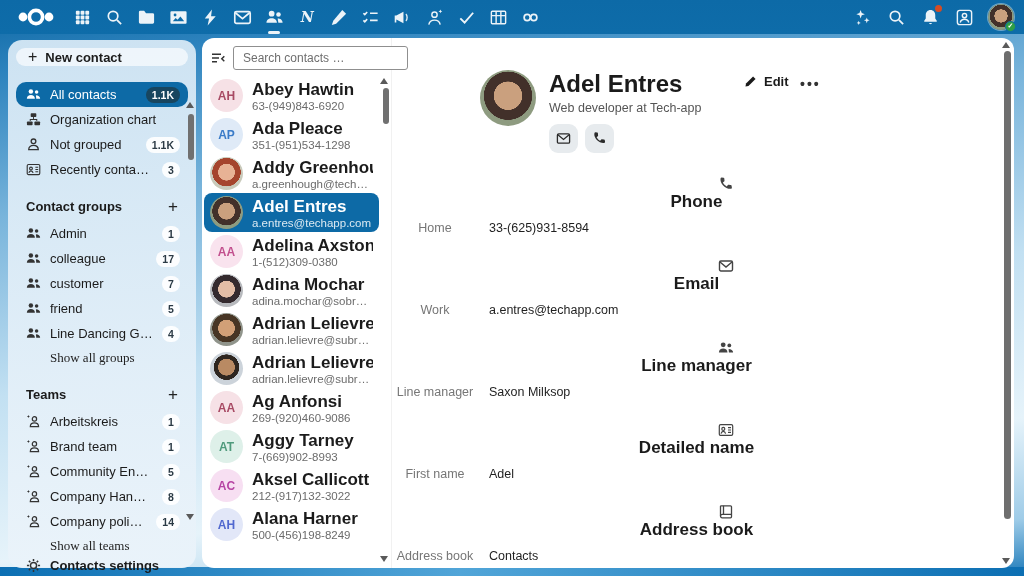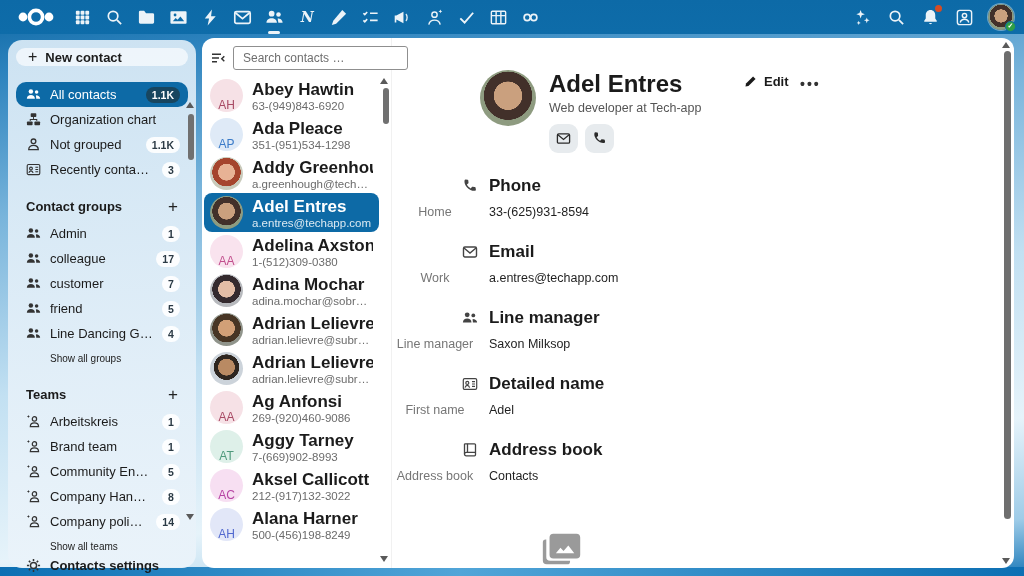--- a/index.html
+++ b/index.html
@@ -42,21 +42,21 @@
   .nav-icon svg { width:15px; height:15px; }
   .nav-label { flex:1; white-space:nowrap; overflow:hidden; text-overflow:ellipsis; }
   .badge { min-width:18px; height:16px; border-radius:9px; background:rgba(255,255,255,.9); color:#2b3a45;
     font-size:10.5px; font-weight:700; display:flex; align-items:center; justify-content:center; padding:0 6px; }
   .nav-item.selected { background:var(--accent,#0d6aa6); color:#fff; }
   .nav-item.selected .nav-icon { color:#fff; }
   .nav-item.selected .badge { background:var(--selbadge,#18465f); color:#fff; }
   .side-header { display:flex; align-items:center; margin:16px 2px 6px 10px; }
   .side-header h2 { font-size:13px; font-weight:700; color:#1b1b1b; flex:1; }
   .side-add { font-size:17px; color:#222; cursor:pointer; margin-right:8px; line-height:1; }
-  .show-all { height:24px; display:flex; align-items:center; padding-left:34px; font-size:10px; color:#222; cursor:pointer; }
+  .show-all { height:24px; display:flex; align-items:center; padding-left:34px; font-size:13px; color:#222; cursor:pointer;font-family:Liberation Serif, serif; }
   .side-bottom { margin-top:auto; display:flex; align-items:center; gap:9px; height:30px; padding:0 10px;
     font-size:13px; font-weight:700; color:#1b1b1b; cursor:pointer; }
   .side-bottom svg { width:15px; height:15px; color:#333; }
   .side-scroll-up,.side-scroll-down { position:absolute; right:2px; width:0; height:0;
     border-left:4px solid transparent; border-right:4px solid transparent; cursor:pointer; }
   .side-scroll-up { top:62px; border-bottom:6px solid #5a5a5a; }
   .side-scroll-down { bottom:48px; border-top:6px solid #5a5a5a; }
   .side-thumb { position:absolute; right:2px; top:74px; width:6px; height:46px; border-radius:3px; background:#707070; cursor:pointer; }
 
   
@@ -66,22 +66,22 @@
   
   .list-col { position:relative; width:190px; border-right:1px solid #f1f1f1; display:flex; flex-direction:column; }
   .list-top { display:flex; align-items:center; gap:7px; padding:8px 10px 4px 8px; }
   .sort-btn { width:20px; height:20px; display:flex; align-items:center; justify-content:center; color:#333; cursor:pointer; }
   .sort-btn svg { width:16px; height:16px; }
   .search-box { flex:1; height:24px; border:1px solid #8f8f8f; border-radius:3px; font-size:12px; padding:0 9px;
     color:#8b5cf6; outline:none; background:#fff; font-family:"Liberation Sans",sans-serif; }
   .search-box::placeholder { color:#6e6e6e; }
   .contact-list { list-style:none; padding:2px 12px 0 2px; overflow:hidden; flex:1; }
   .contact-row { display:flex; align-items:center; gap:9px; height:39px; padding:0 6px; border-radius:8px; cursor:pointer; }
-  .c-avatar { width:33px; height:33px; border-radius:50%; flex:none; display:flex; align-items:flex-end;
-    justify-content:center; font-size:12px; font-weight:400; }
+  .c-avatar { width:33px; height:33px; border-radius:50%; flex:none; display:flex; align-items:center;
+    justify-content:center; font-size:12px; font-weight:700; }
   .c-text { display:flex; flex-direction:column; overflow:hidden; }
   .c-name { font-size:17px; font-weight:700; color:#1b1b1b; white-space:nowrap; }
   .c-sub { font-size:11.5px; color:#6b6b6b; white-space:nowrap; overflow:hidden; text-overflow:ellipsis; }
   .contact-row.selected { background:var(--accent,#0d6aa6); }
   .contact-row.selected .c-name { color:#fff; }
   .contact-row.selected .c-sub { color:rgba(255,255,255,.85); }
   .list-scroll-up,.list-scroll-down { position:absolute; right:3px; width:0; height:0;
     border-left:4px solid transparent; border-right:4px solid transparent; cursor:pointer; }
   .list-scroll-up { top:40px; border-bottom:6px solid #5a5a5a; }
   .list-scroll-down { bottom:6px; border-top:6px solid #5a5a5a; }
@@ -109,21 +109,21 @@
   .act-btn { width:29px; height:29px; border-radius:9px; background:#e7ebee; display:flex; align-items:center;
     justify-content:center; color:#2b2b2b; cursor:pointer; }
   .act-btn svg { width:15px; height:15px; }
   .edit-btn { position:absolute; left:352px; top:36px; display:flex; align-items:center; gap:7px;
     font-size:13px; font-weight:700; color:#1b1b1b; cursor:pointer; }
   .edit-btn svg { width:13px; height:13px; }
   .more-btn { position:absolute; left:408px; top:38px; color:#333; cursor:pointer; letter-spacing:2px;
     font-size:14px; font-weight:700; }
   .d-sections { margin-top:14px; }
   .d-section { margin-top:23px; }
-  .d-head { display:flex; align-items:center; }
+  .d-head { display:flex; align-items:center;flex-direction:column; }
   .d-icon { width:86px; display:flex; justify-content:flex-end; padding-right:0; color:#444; }
   .d-icon svg { width:16px; height:16px; }
   .d-head h3 { font-size:17px; font-weight:700; color:#1b1b1b; margin-left:11px; }
   .d-row { display:flex; align-items:center; margin-top:9px; }
   .d-label { width:86px; text-align:center; font-size:12.5px; color:#767676; flex:none; }
   .d-value { margin-left:11px; font-size:12.5px; color:#1f1f1f; }
   .d-empty { width:340px; margin-top:42px; display:flex; flex-direction:column; align-items:center; gap:10px; }
   .d-empty svg { width:46px; height:46px; }
   .main-scroll-up,.main-scroll-down { position:absolute; right:4px; width:0; height:0;
     border-left:4px solid transparent; border-right:4px solid transparent; cursor:pointer; }

